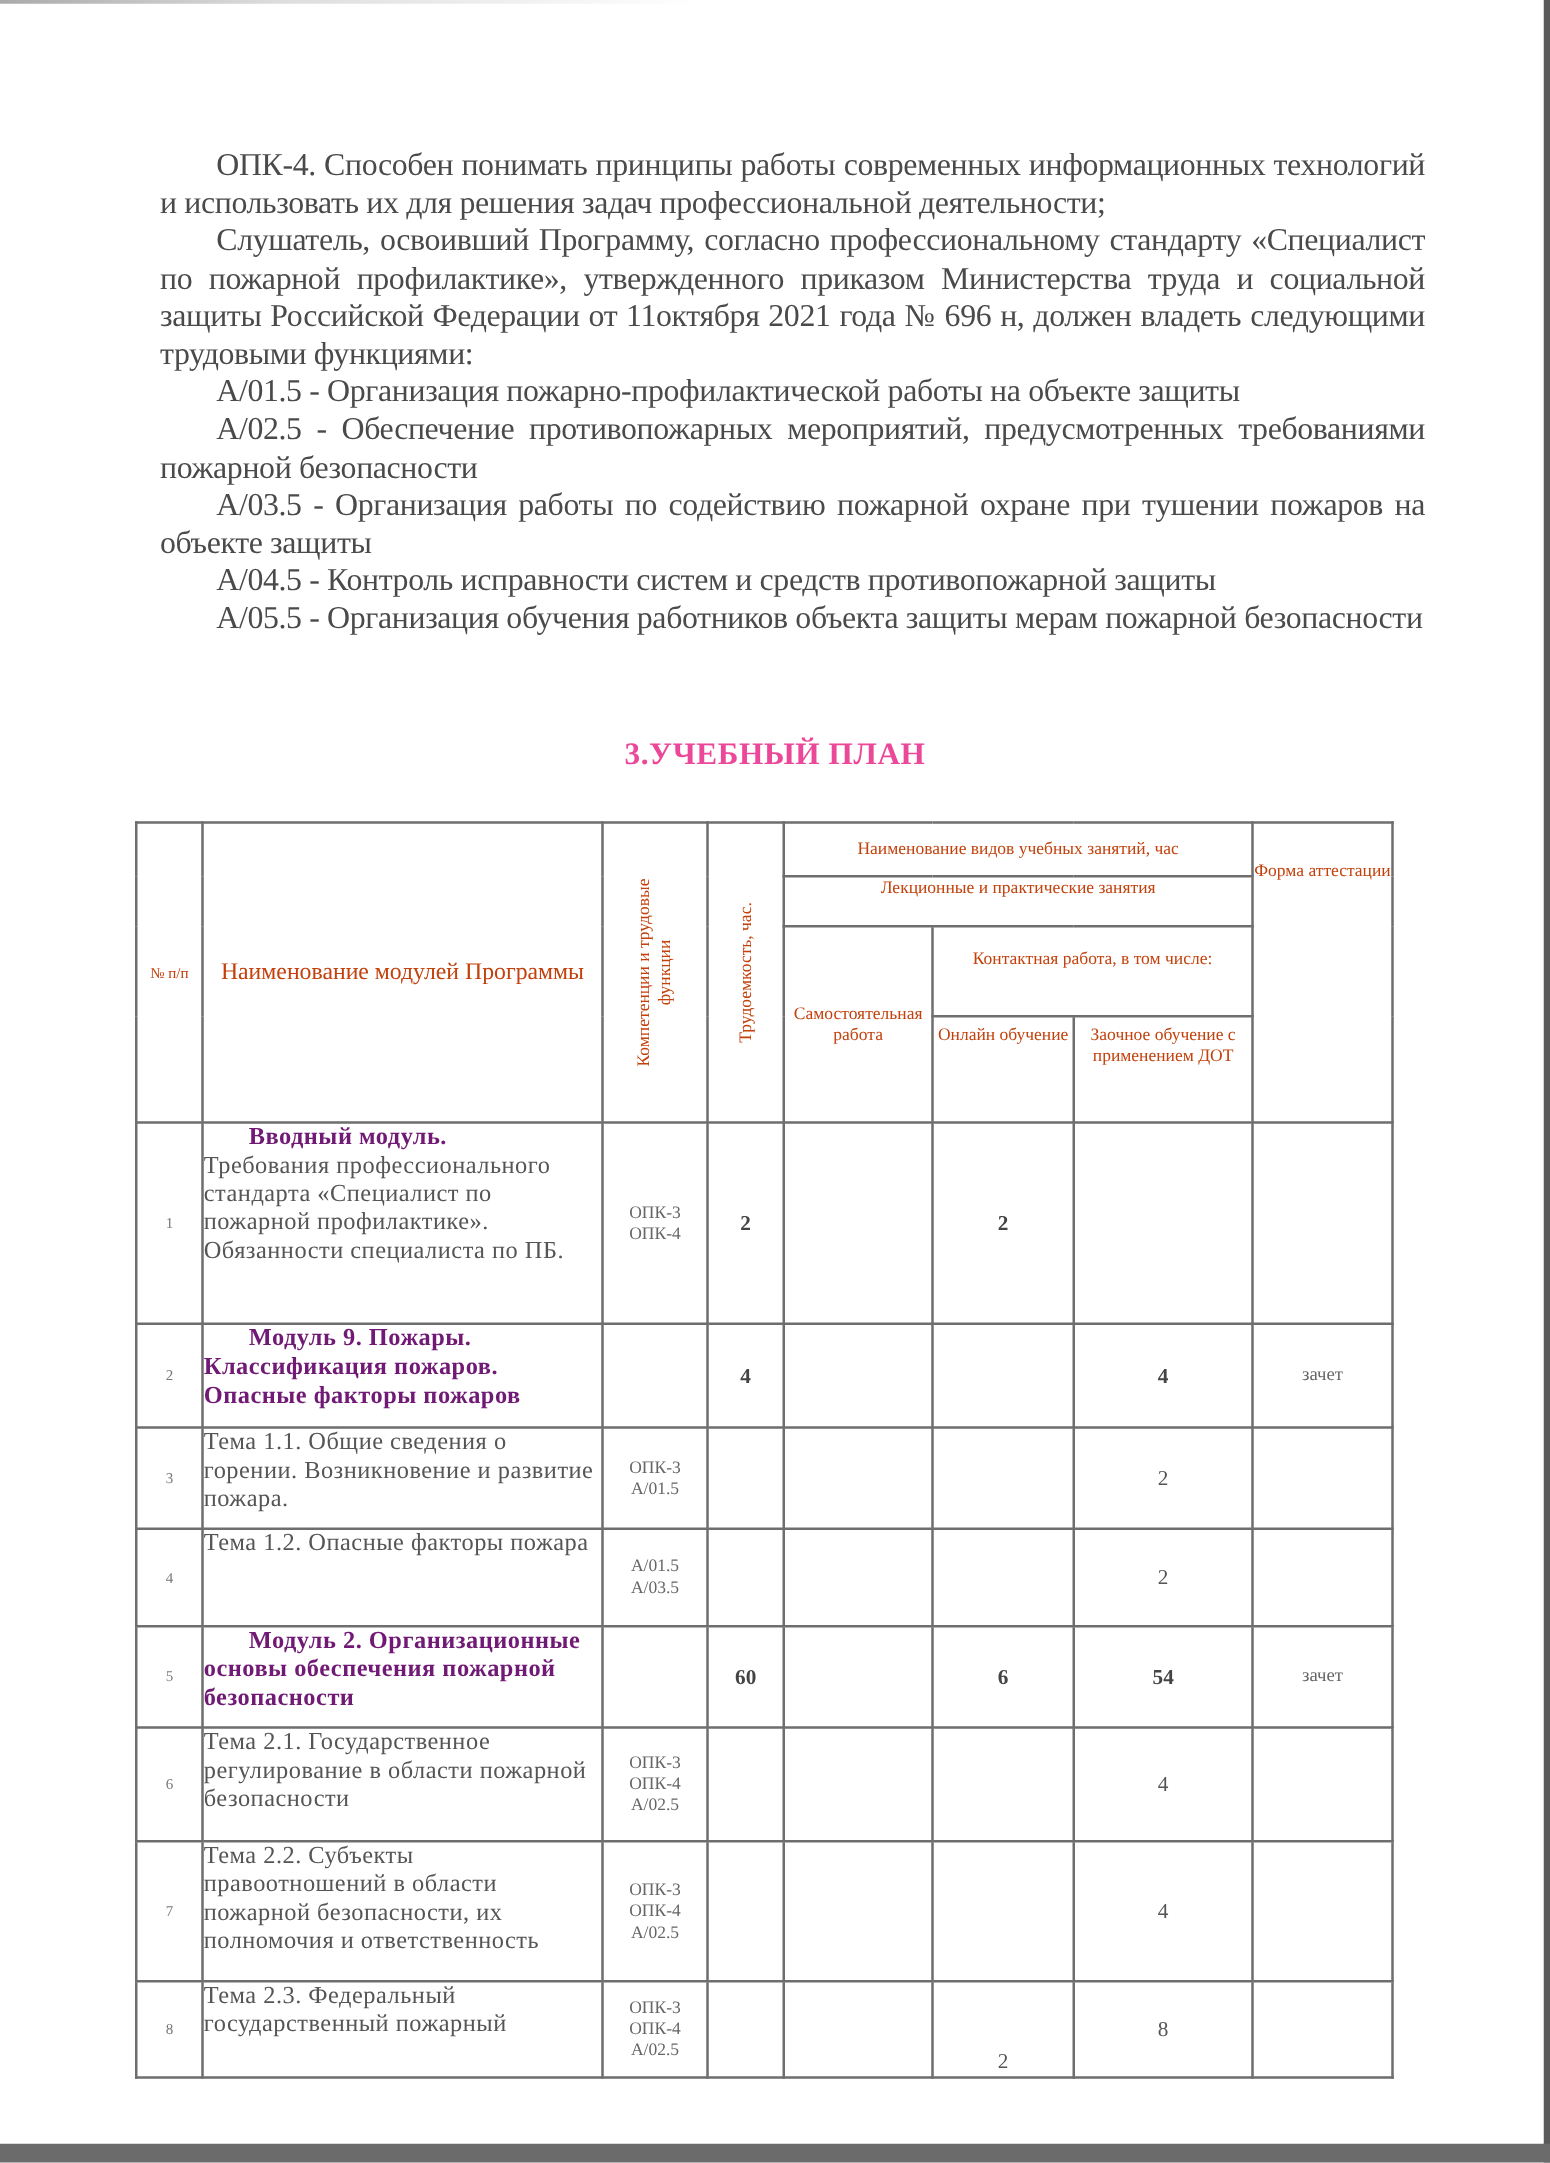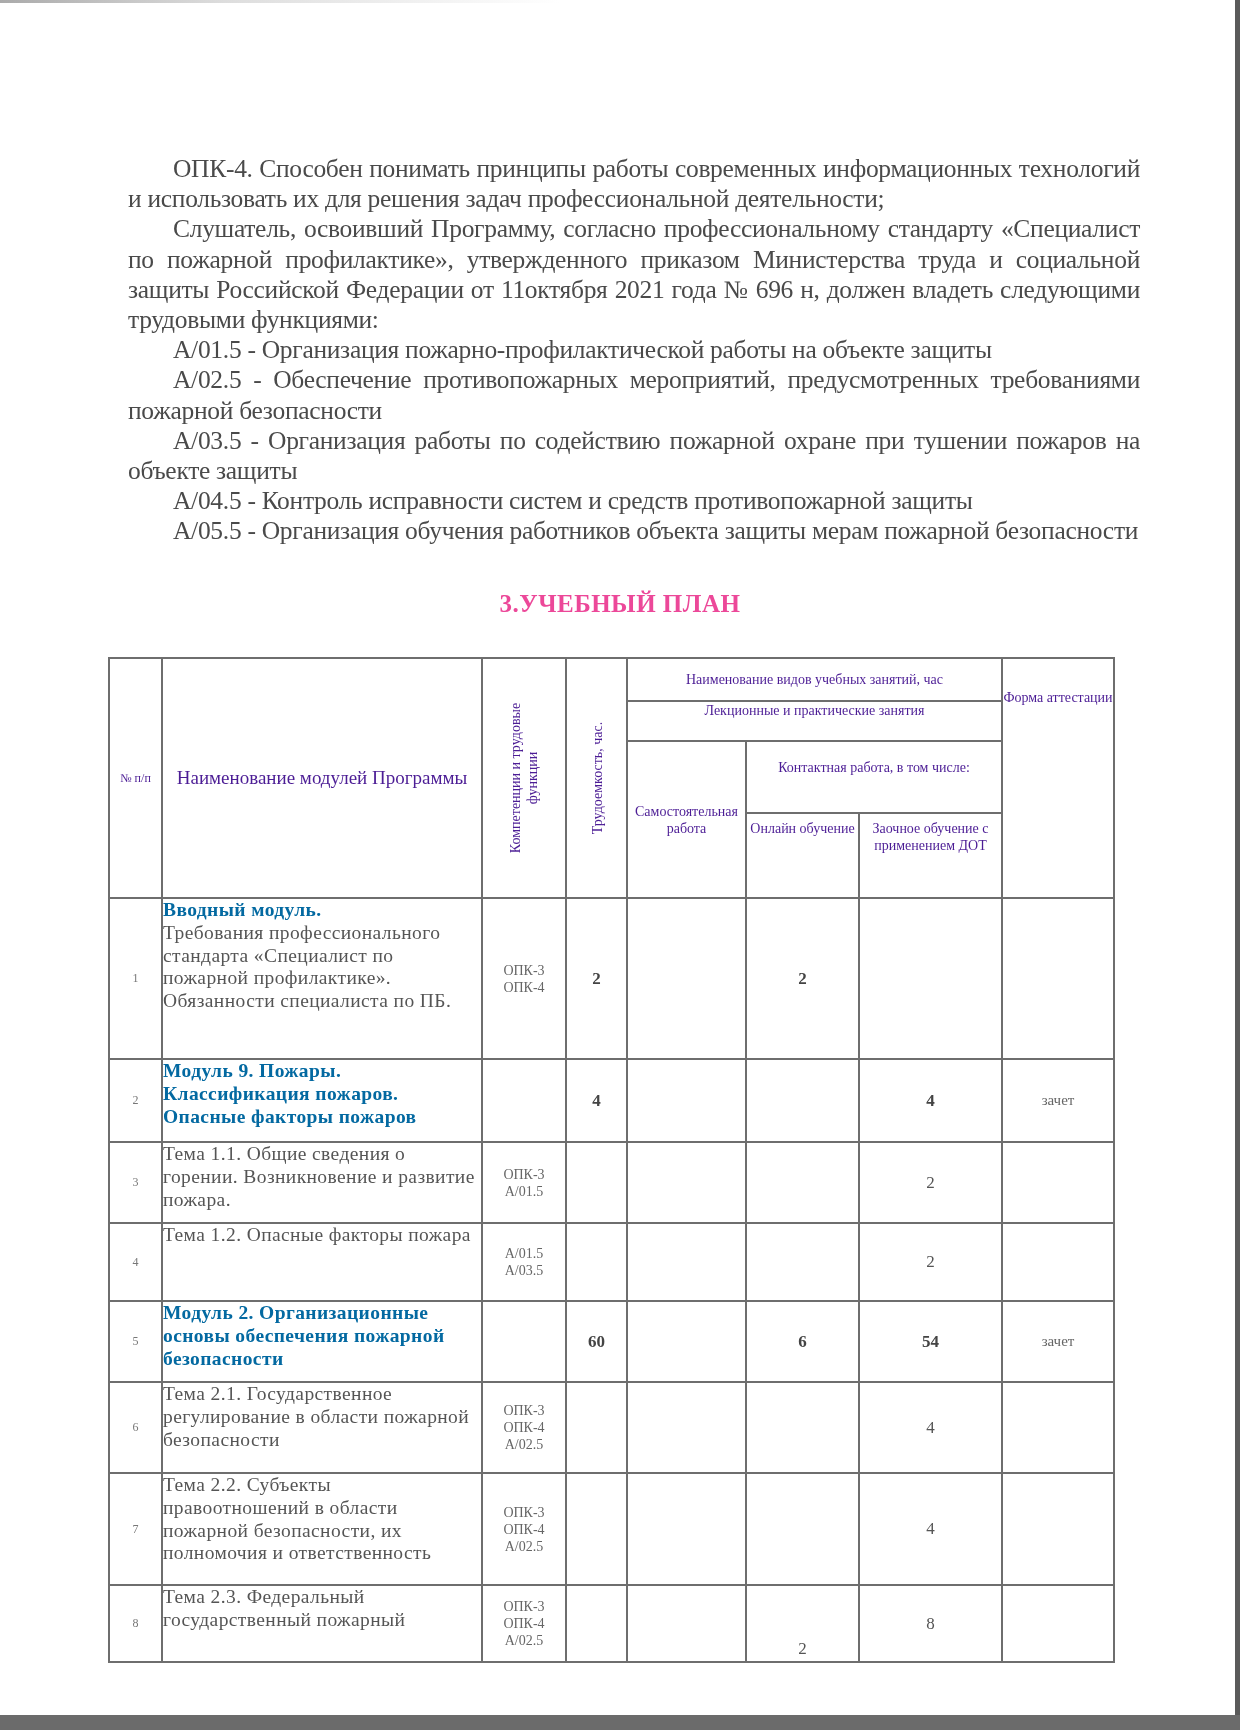--- a/index.html
+++ b/index.html
@@ -3,37 +3,37 @@
 <meta charset="utf-8">
 <style>
   html, body { margin:0; padding:0; }
   body { width:1240px; height:1730px; background:#ffffff; position:relative; overflow:hidden;
          font-family:"Liberation Serif","DejaVu Serif",serif; color:#4a4a4a; }
   .edge-right { position:absolute; top:0; right:0; width:5px; height:1730px; background:#5a5a5a; }
   .edge-bottom { position:absolute; left:0; bottom:0; width:1240px; height:15px; background:#6b6b6b; }
   .top-smudge { position:absolute; left:0; top:0; width:560px; height:3px; background:linear-gradient(90deg,#aaa,#ddd 40%,#fff); }
 
   .body-text { position:absolute; left:128px; width:1012px; top:117px; font-size:25.5px; line-height:30.2px;
-               text-align:justify; letter-spacing:-0.3px;margin-top:37px; }
+               text-align:justify; letter-spacing:-0.3px; }
   .body-text p { margin:0; text-indent:45px; }
 
   .section-title { position:absolute; top:590px; left:0; width:1240px; text-align:center;
                    font-weight:bold; font-size:25px; color:#ec4899; letter-spacing:0.5px; }
 
   table.plan { position:absolute; left:108px; top:657px; border-collapse:collapse; table-layout:fixed;
                font-family:"Liberation Serif","DejaVu Serif",serif; color:#555; }
   table.plan td, table.plan th { border:2px solid #6e6e6e; padding:0; font-weight:normal; }
-  th { font-size:14px; color:#4c1d95; text-align:center; line-height:17px; }
+  th { font-size:14px; color:#c2410c; text-align:center; line-height:17px; }
   th.h-name { font-size:19px; line-height:24px; }
   th.vert { position:relative; }
   th.vert .vt { position:absolute; left:50%; top:50%; transform:translate(-50%,-50%) rotate(-90deg);
                white-space:nowrap; font-size:14px; line-height:17px; text-align:center; }
   td.num { font-size:12px; text-align:center; vertical-align:middle; color:#777; }
   td.title { font-size:19.5px; line-height:22.8px; padding:0 6px 0 10px; vertical-align:top; letter-spacing:0.4px; color:#555; }
-  td.title b { color:#0369a1; }
+  td.title b { color:#701a75;margin-left:36px; }
   td.comp { font-size:14px; line-height:17px; text-align:center; vertical-align:middle; color:#666; }
   td.val { font-size:17px; text-align:center; vertical-align:middle; color:#555; }
   td.val.bold { font-weight:bold; color:#444; }
   td.form { font-size:15px; text-align:center; vertical-align:middle; color:#666;font-family:Liberation Serif, serif; }
   td.val.low { vertical-align:bottom; padding-bottom:2px; }
 </style>
 </head>
 <body>
 
 <div class="top-smudge"></div>

